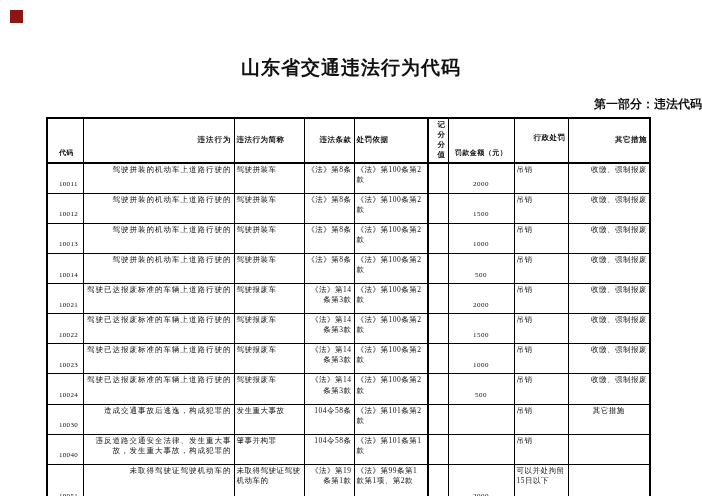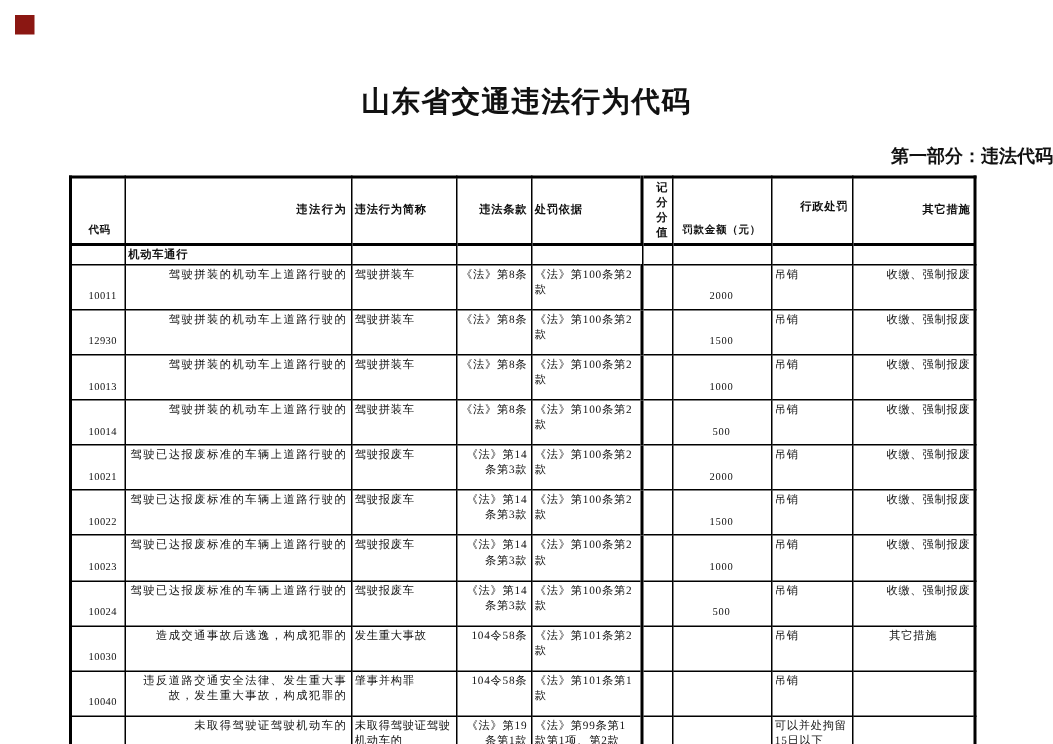--- a/index.html
+++ b/index.html
@@ -67,44 +67,33 @@
           <th class="c-short">违法行为简称</th>
           <th class="c-clause">违法条款</th>
           <th class="c-basis">处罚依据</th>
           <th class="c-points">记分分值</th>
           <th class="c-fine">罚款金额（元）</th>
           <th class="c-punishment">行政处罚</th>
           <th class="c-other">其它措施</th>
         </tr>
     </thead>
     <tbody>
-      <tr class="section-row">
-          <td></td>
-          <td class="c-section">机动车通行</td>
-          <td></td>
-          <td></td>
-          <td></td>
-          <td></td>
-          <td></td>
-          <td></td>
-          <td></td>
-        </tr>
     <tr class="data-row">
           <td class="c-code">10011</td>
           <td class="c-behavior">驾驶拼装的机动车上道路行驶的</td>
           <td class="c-short">驾驶拼装车</td>
           <td class="c-clause">《法》第8条</td>
           <td class="c-basis">《法》第100条第2款</td>
           <td class="c-points"></td>
           <td class="c-fine">2000</td>
           <td class="c-punishment">吊销</td>
           <td class="c-other">收缴、强制报废</td>
         </tr>
         <tr class="data-row">
-          <td class="c-code">12930</td>
+          <td class="c-code">10012</td>
           <td class="c-behavior">驾驶拼装的机动车上道路行驶的</td>
           <td class="c-short">驾驶拼装车</td>
           <td class="c-clause">《法》第8条</td>
           <td class="c-basis">《法》第100条第2款</td>
           <td class="c-points"></td>
           <td class="c-fine">1500</td>
           <td class="c-punishment">吊销</td>
           <td class="c-other">收缴、强制报废</td>
         </tr>
         <tr class="data-row">

